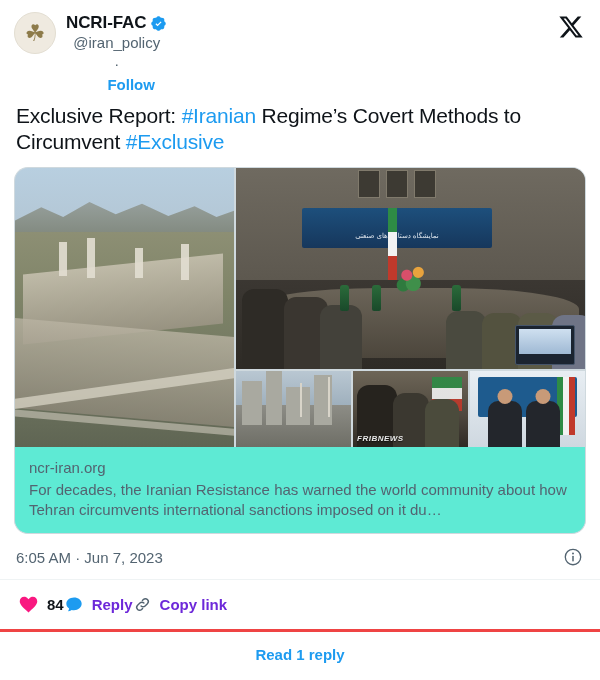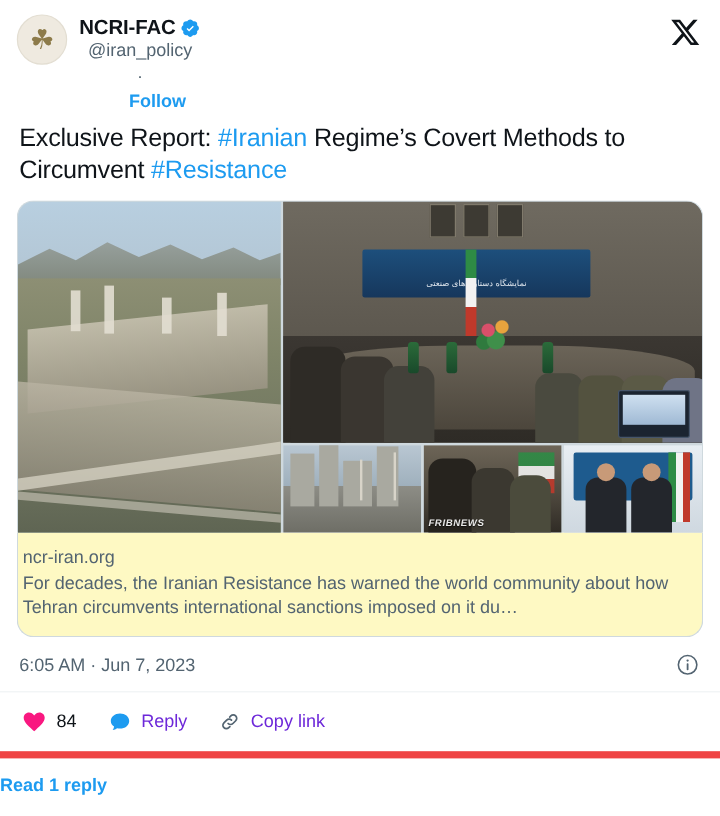--- a/index.html
+++ b/index.html
@@ -259,23 +259,23 @@
     background: linear-gradient(to right, #2e8b45 0%, #2e8b45 33%, #f2f2f2 33%, #f2f2f2 66%, #c0392b 66%, #c0392b 100%); }
   .suit { position: absolute; bottom: 0; width: 34px; height: 46px; background: #23262c; border-radius: 10px 10px 0 0; }
   .suit .head { position: absolute; left: 50%; top: -12px; transform: translateX(-50%); width: 15px; height: 15px; border-radius: 50%; background: #c89a78; }
 
   
   .linkcard {
     margin: 0 14px;
     border: 1px solid #cfd9de;
     border-top: none;
     border-radius: 0 0 14px 14px;
-    padding: 11px 12px 13px 4px;
+    padding: 11px 12px 13px 14px;
     cursor: pointer;
-    background: #fef9c3;
+    background: #5eead4;
   }
   .link-domain { font-size: 15px; color: #536471; line-height: 20px; }
   .link-title {
     font-size: 15px;
     color: #0f1419;
     line-height: 20px;
     margin-top: 2px;
     white-space: nowrap;
     overflow: hidden;
     text-overflow: ellipsis;
@@ -299,41 +299,42 @@
     justify-content: space-between;
     padding: 13px 17px 12px 16px;
     border-bottom: 1px solid #eff3f4;
   }
   .timestamp { font-size: 15px; color: #536471; }
   .info-icon { width: 20px; height: 20px; color: #536471; }
 
   
   .actions {
     display: flex;
-    gap: 26px;
     padding: 14px 16px 14px 18px;
+    font-weight: bold;
   }
   .action {
     display: flex;
     align-items: center;
     gap: 8px;
     cursor: pointer;
     color: #536471;
     font-size: 15px;
   }
   .like-count { color: #0f1419; font-size: 15px; }
   .heart { width: 21px; height: 21px; color: #f91880; }
   .bubble { width: 20px; height: 20px; color: #1d9bf0; }
   .link-ic { width: 19px; height: 19px; color: #536471; }
   .action-label { color: #6d28d9; }
 
   
   .footer {
-    border-top: 6px solid #ef4444;
+    border-top: 3px solid #ef4444;
     padding: 14px 0 16px 0;
+    text-align: center;
     margin-top: auto;
   }
   .read-replies {
     color: #1d9bf0;
     font-size: 15px;
     font-weight: bold;
     text-decoration: none;
     cursor: pointer;
   }
 </style>
@@ -363,21 +364,21 @@
       </div>
     </div>
     <span class="x-logo">
       <svg viewBox="0 0 24 24" width="26" height="26" aria-hidden="true">
         <path fill="currentColor" d="M18.24 2.25h3.31l-7.23 8.26 8.5 11.24h-6.65l-5.21-6.82-5.97 6.82H1.67l7.73-8.84L1.25 2.25h6.82l4.71 6.23 5.46-6.23zm-1.16 17.52h1.83L7.08 4.13H5.12l11.96 15.64z"></path>
       </svg>
     </span>
   </div>
 
   <div class="tweet-text">
-    <span>Exclusive Report: </span><a class="tag">#Iranian</a><span> Regime’s Covert Methods to Circumvent </span><a class="tag">#Resistance</a>
+    <span>Exclusive Report: </span><a class="tag">#Iranian</a><span> Regime’s Covert Methods to Circumvent </span><a class="tag">#Exclusive</a>
   </div>
 
   <div class="media">
 
     <div class="media-left">
       <div class="mtn"></div>
       <div class="ground"></div>
       <div class="plant-a"></div>
       <div class="plant-b"></div>
       <div class="stack" style="left:44px; top:74px; height:34px;"></div>

